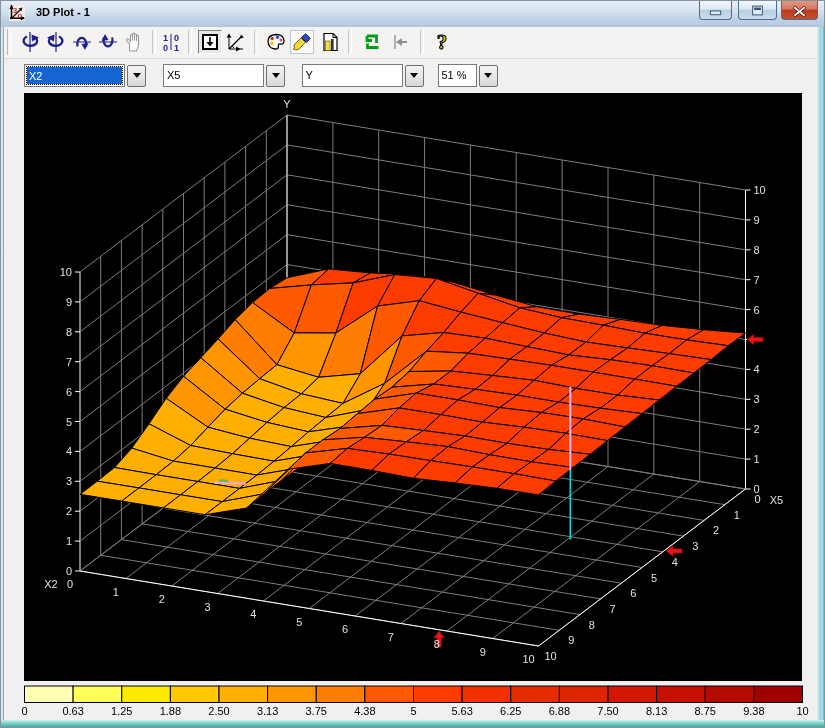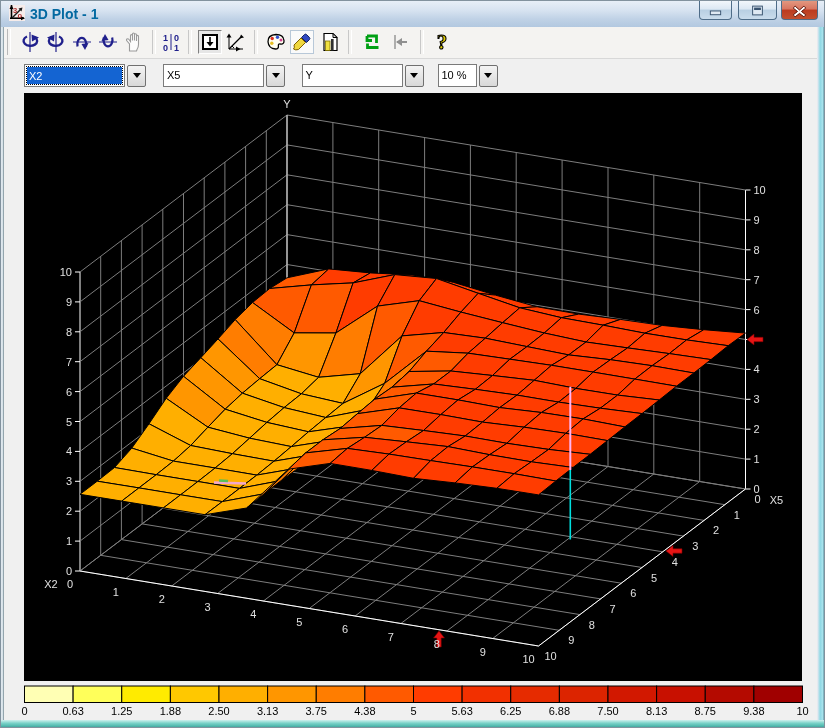--- a/index.html
+++ b/index.html
@@ -1,18 +1,18 @@
 <!DOCTYPE html>
 <html><head><meta charset="utf-8"><style>
 html,body{margin:0;padding:0;width:825px;height:728px;overflow:hidden;background:#f0f0f0}
 #win{position:relative;width:825px;height:728px;font-family:"Liberation Sans",sans-serif}
 #titlebar{position:absolute;left:0;top:0;width:825px;height:27px;
   background:linear-gradient(#e9f0f8 0%,#d6e2f0 40%,#c0d2e6 70%,#b2c8e0 100%);
   border-bottom:1px solid #98b0c8}
-#title{position:absolute;left:30px;top:6px;font-size:14px;font-weight:700;color:#0369a1}
+#title{position:absolute;left:36px;top:6px;font-size:11px;font-weight:700;color:#000000}
 #frame{position:absolute;left:0;top:0;width:825px;height:728px;box-sizing:border-box;
   border:1px solid #82929e;pointer-events:none}
 #lborder{position:absolute;left:0;top:27px;width:4px;height:694px;background:linear-gradient(90deg,#93a1ab,#e4ecf2 40%,#dde8ee 60%,#72868f)}
 #rborder{position:absolute;left:817px;top:27px;width:8px;height:694px;background:linear-gradient(90deg,#f4ecf2,#8fd8e4 40%,#a8e2ec 70%,#3d6e7c)}
 #bborder{position:absolute;left:0;top:720px;width:825px;height:8px;background:linear-gradient(#cff0ee 0%,#79d2c8 40%,#57bcb2 70%,#3fa89e 90%,#e8f4f4)}
 #content{position:absolute;left:4px;top:27px;width:813px;height:693px;background:#f0f0f0}
 #toolbar{position:absolute;left:4px;top:27px;width:813px;height:31px;background:#f4f3f1;border-bottom:1px solid #d8d8d8}
 .tbtn{position:absolute;top:3px;width:24px;height:24px;display:flex;align-items:center;justify-content:center}
 .tbtn.pressed{background:#e6e6e6;border:1px solid;border-color:#808080 #fff #fff #808080;width:24px;height:24px;box-sizing:border-box}
 .tbtn.hover{background:#fafafa;border:1px solid #b8c8d8;box-sizing:border-box}
@@ -170,21 +170,21 @@
     <div style="position:absolute;left:266px;top:64.5px;width:19px;height:22px;box-sizing:border-box;background:linear-gradient(#f4f4f4,#d8d8d8);border:1px solid #707070;border-radius:2px;display:flex;align-items:center;justify-content:center">
       <div style="width:0;height:0;border-left:4px solid transparent;border-right:4px solid transparent;border-top:5px solid #000"></div>
     </div>
     <div style="position:absolute;left:301.5px;top:64px;width:101px;height:23px;background:#fff;border:1px solid #7a7a7a;box-sizing:border-box">
       <div style="position:absolute;left:3px;top:4px;color:#000;font:11px 'Liberation Sans',sans-serif">Y</div>
     </div>
     <div style="position:absolute;left:404.5px;top:64.5px;width:19px;height:22px;box-sizing:border-box;background:linear-gradient(#f4f4f4,#d8d8d8);border:1px solid #707070;border-radius:2px;display:flex;align-items:center;justify-content:center">
       <div style="width:0;height:0;border-left:4px solid transparent;border-right:4px solid transparent;border-top:5px solid #000"></div>
     </div>
     <div style="position:absolute;left:437.5px;top:64px;width:39px;height:23px;background:#fff;border:1px solid #7a7a7a;box-sizing:border-box">
-      <div style="position:absolute;left:3px;top:4px;color:#000;font:11px 'Liberation Sans',sans-serif">10 %</div>
+      <div style="position:absolute;left:3px;top:4px;color:#000;font:11px 'Liberation Sans',sans-serif">51 %</div>
     </div>
     <div style="position:absolute;left:478.5px;top:64.5px;width:19px;height:22px;box-sizing:border-box;background:linear-gradient(#f4f4f4,#d8d8d8);border:1px solid #707070;border-radius:2px;display:flex;align-items:center;justify-content:center">
       <div style="width:0;height:0;border-left:4px solid transparent;border-right:4px solid transparent;border-top:5px solid #000"></div>
     </div>
 <svg width="778" height="588" viewBox="0 0 778 588" style="position:absolute;left:24px;top:93px;background:#000">
       <line x1="263.0" y1="321.0" x2="263.0" y2="22.0" stroke="#7d7d7d" stroke-width="1"></line>
       <line x1="242.3" y1="336.7" x2="242.3" y2="37.7" stroke="#7d7d7d" stroke-width="1"></line>
       <line x1="221.6" y1="352.4" x2="221.6" y2="53.4" stroke="#7d7d7d" stroke-width="1"></line>
       <line x1="200.9" y1="368.1" x2="200.9" y2="69.1" stroke="#7d7d7d" stroke-width="1"></line>
       <line x1="180.2" y1="383.8" x2="180.2" y2="84.8" stroke="#7d7d7d" stroke-width="1"></line>

